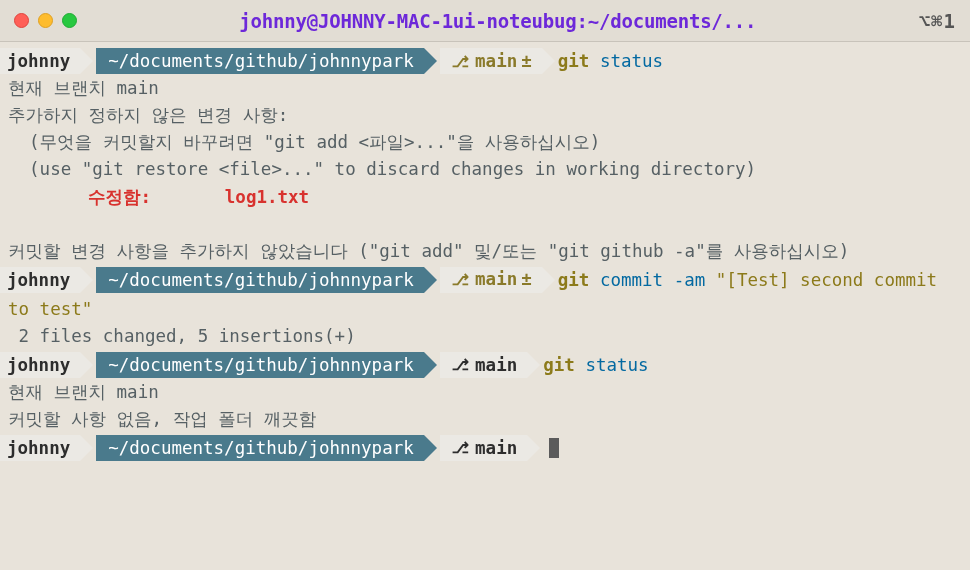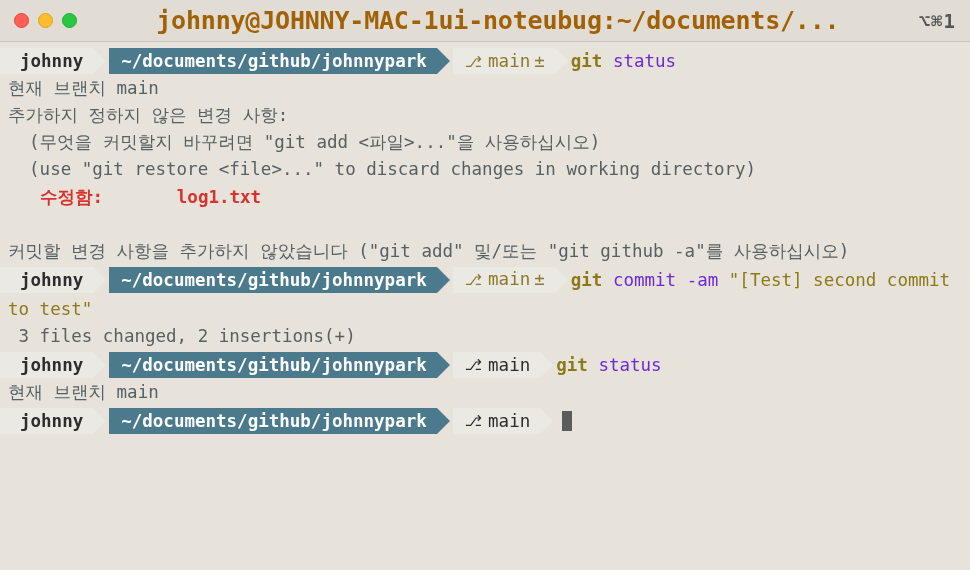--- a/index.html
+++ b/index.html
@@ -18,21 +18,21 @@
   display: flex;
   align-items: center;
   padding: 0 14px;
   gap: 9px;
 }
 .traffic { display: flex; gap: 9px; align-items: center; }
 .dot { width: 15px; height: 15px; border-radius: 50%; }
 .dot.red { background: #ff5f57; border: 0.5px solid #e0443e; }
 .dot.yellow { background: #febc2e; border: 0.5px solid #dfa023; }
 .dot.green { background: #28c840; border: 0.5px solid #1fab34; }
-.title { flex: 1; text-align: center; font-weight: 700; color: #a16207; font-size: 25px; letter-spacing: -0.2px; }
+.title { flex: 1; text-align: center; font-weight: 700; color: #6d28d9; font-size: 19px; letter-spacing: -0.2px; }
 .shortcut { color: #555; font-weight: 700; font-size: 19px; letter-spacing: 1px; }
 
 .term {
   padding: 4px 0 0 0;
   line-height: 1.55;
   color: #566064;
   font-weight: 500;
 }
 .line { white-space: pre-wrap; word-break: break-all; padding: 0 8px; min-height: 1.55em; }
 
@@ -47,33 +47,33 @@
 }
 .seg::after {
   content: "";
   position: absolute;
   right: -13px;
   top: 0;
   border-top: 13px solid transparent;
   border-bottom: 13px solid transparent;
   border-left: 13px solid var(--segbg);
 }
-.seg-user { --segbg: #ebe9e4; background: var(--segbg); color: #2d2d2d; font-weight: 600; margin-left: -8px; padding-left: 20px; align-items: center; }
-.seg-path { --segbg: #4a7a8c; background: var(--segbg); color: #fff; font-weight: 700; }
-.seg-branch { --segbg: #ebe9e4; background: var(--segbg); color: #2d2d2d; font-weight: 400; }
+.seg-user { --segbg: #ebe9e4; background: var(--segbg); color: #2d2d2d; font-weight: 600; margin-left: -8px; padding-left: 7px; align-items: center; }
+.seg-path { --segbg: #4a7a8c; background: var(--segbg); color: #fff; font-weight: 400; }
+.seg-branch { --segbg: #ebe9e4; background: var(--segbg); color: #2d2d2d; font-weight: 700; }
 .seg-branch-dirty { color: #8a7a2a; }
 .branch-icon { margin-right: 6px; font-size: 15px; color: inherit; }
 .plusminus { margin-left: 4px; }
 
 .cmd { color: #8c7a1a; font-weight: 700; }
-.arg { color: #6d28d9; margin-top: 43px; }
+.arg { color: #0369a1; margin-top: 43px; }
 .str { color: #8c7a1a; }
 
 .red-txt { color: #d8322e; font-weight: 600; }
-.indent2 { padding-left: 40px; }
+.indent2 { padding-left: 88px; }
 
 .prompt-line { padding: 0 8px; display: block; line-height: 28px; }
 .after-prompt { display: inline; vertical-align: middle; }
 
 .cursor { display: inline-block; width: 10px; height: 20px; background: #5b5b5b; vertical-align: middle; margin-left: 6px; }
 </style>
 </head>
 <body>
 
 <div class="titlebar">
@@ -109,34 +109,35 @@
   <div class="prompt-line">
     <span class="seg seg-user">
         <span>johnny</span>
       </span><span class="seg seg-path">
         <span>~/documents/github/johnnypark</span>
       </span><span class="seg seg-branch">
         <span class="seg-branch-dirty"><span class="branch-icon">⎇</span><span>main</span><span class="plusminus">±</span></span>
       </span><span class="after-prompt"><span class="cmd">git</span> <span class="arg">commit -am</span> <span class="str">"[Test] second commit to test"</span></span>
   </div>
 
-  <div class="line"> 3 files changed, 2 insertions(+)</div>
+  <div class="line"> 2 files changed, 5 insertions(+)</div>
 
   <div class="prompt-line">
     <span class="seg seg-user">
         <span>johnny</span>
       </span><span class="seg seg-path">
         <span>~/documents/github/johnnypark</span>
       </span><span class="seg seg-branch">
         <span class="branch-icon">⎇</span>
         <span>main</span>
       </span><span class="after-prompt"><span class="cmd">git</span> <span class="arg">status</span></span>
   </div>
 
   <div class="line">현재 브랜치 main</div>
+  <div class="line">커밋할 사항 없음, 작업 폴더 깨끗함</div>
 
   <div class="prompt-line">
     <span class="seg seg-user">
         <span>johnny</span>
       </span><span class="seg seg-path">
         <span>~/documents/github/johnnypark</span>
       </span><span class="seg seg-branch">
         <span class="branch-icon">⎇</span>
         <span>main</span>
       </span><span class="cursor"></span>

